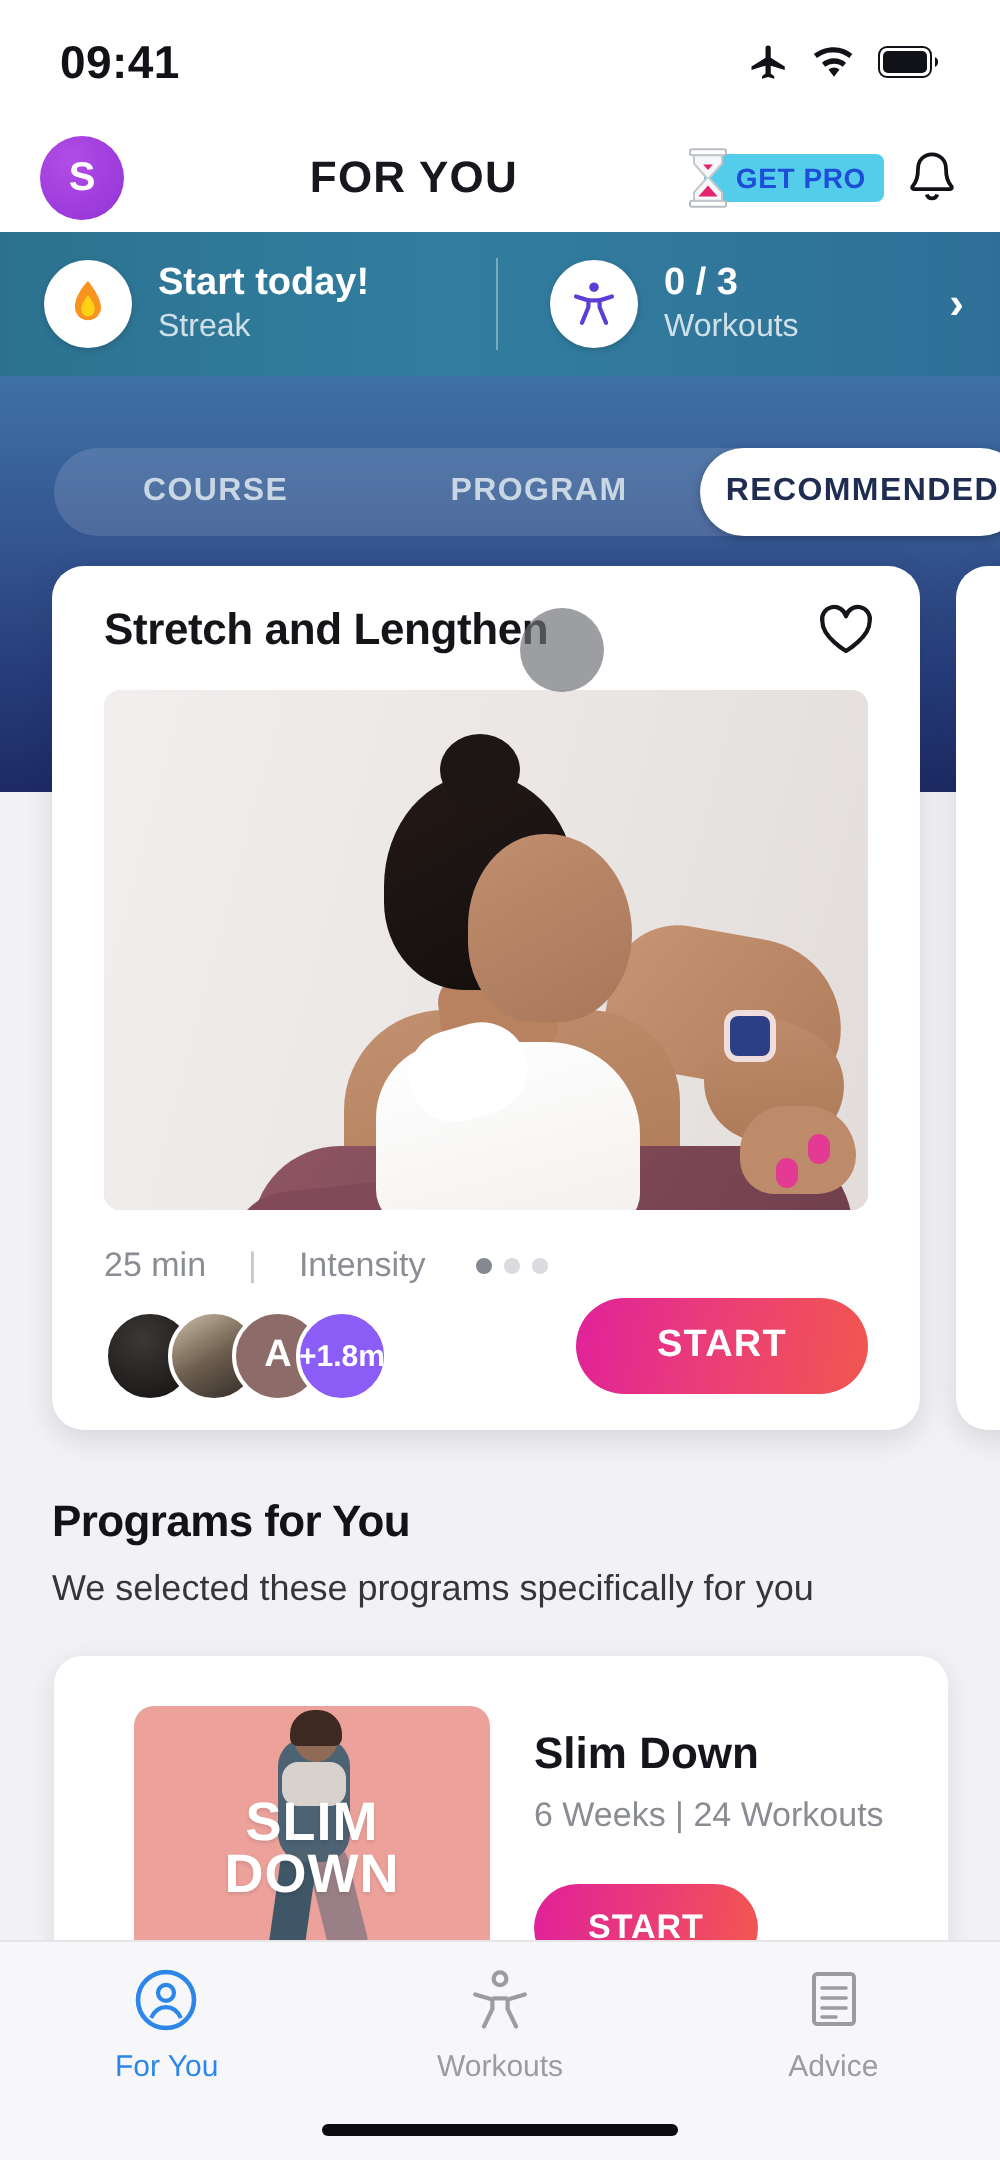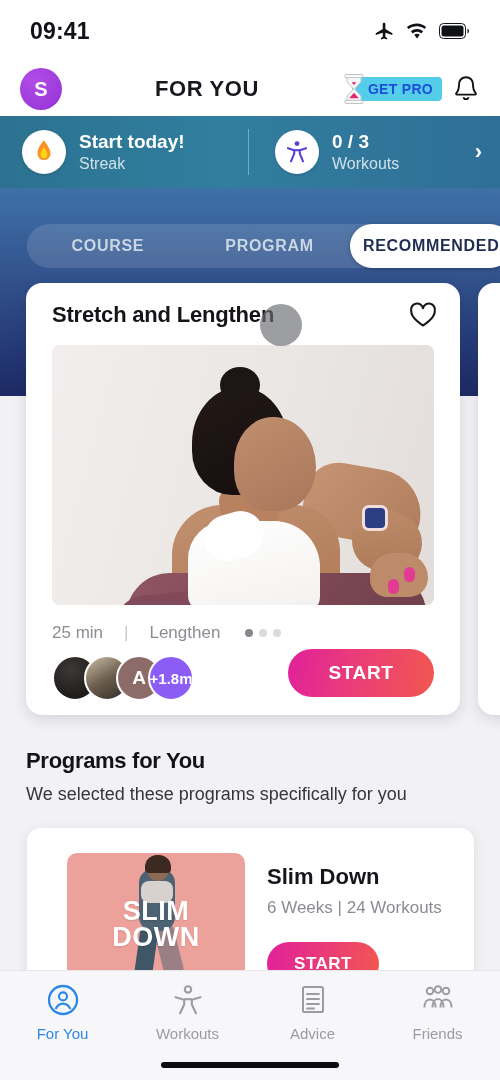--- a/index.html
+++ b/index.html
@@ -354,21 +354,21 @@
       <div class="ph-forearm"></div>
       <div class="ph-watch"></div>
       <div class="ph-hand"></div>
       <div class="ph-nail1"></div>
       <div class="ph-nail2"></div>
     </div>
 
     <div class="wmeta">
       <span>25 min</span>
       <span class="sep">|</span>
-      <span>Lengthen</span>
+      <span>Intensity</span>
       <span class="dots">
         <span class="dot on"></span>
         <span class="dot"></span>
         <span class="dot"></span>
       </span>
     </div>
 
     <div class="wbottom">
       <div class="avstack">
         <span class="av av1"></span>
@@ -429,29 +429,16 @@
     </div>
     <div class="tab">
       <span>
         <svg width="34" height="34" viewBox="0 0 34 34">
           <rect x="7" y="4" width="20" height="25" rx="1.6" fill="none" stroke="#9a9ca2" stroke-width="2"></rect>
           <path d="M11 11h12M11 16h12M11 21h12M11 25.5h7" stroke="#9a9ca2" stroke-width="1.8" stroke-linecap="round"></path>
         </svg>
       </span>
       <span class="tab-label">Advice</span>
     </div>
-    <div class="tab">
-      <span>
-        <svg width="34" height="34" viewBox="0 0 34 34">
-          <circle cx="9" cy="8" r="3.3" fill="none" stroke="#9a9ca2" stroke-width="1.9"></circle>
-          <circle cx="17" cy="6.6" r="3.3" fill="none" stroke="#9a9ca2" stroke-width="1.9"></circle>
-          <circle cx="25" cy="8" r="3.3" fill="none" stroke="#9a9ca2" stroke-width="1.9"></circle>
-          <path d="M3.4 24.5c0-5 2.4-8 5.6-8s5.6 3 5.6 8" fill="none" stroke="#9a9ca2" stroke-width="1.9"></path>
-          <path d="M11.4 24.5c0-5 2.5-8.6 5.6-8.6s5.6 3.6 5.6 8.6" fill="none" stroke="#9a9ca2" stroke-width="1.9"></path>
-          <path d="M19.4 24.5c0-5 2.4-8 5.6-8s5.6 3 5.6 8" fill="none" stroke="#9a9ca2" stroke-width="1.9"></path>
-        </svg>
-      </span>
-      <span class="tab-label">Friends</span>
-    </div>
     <div class="homebar"></div>
   </div>
 
 </div>
 
 </body></html>

